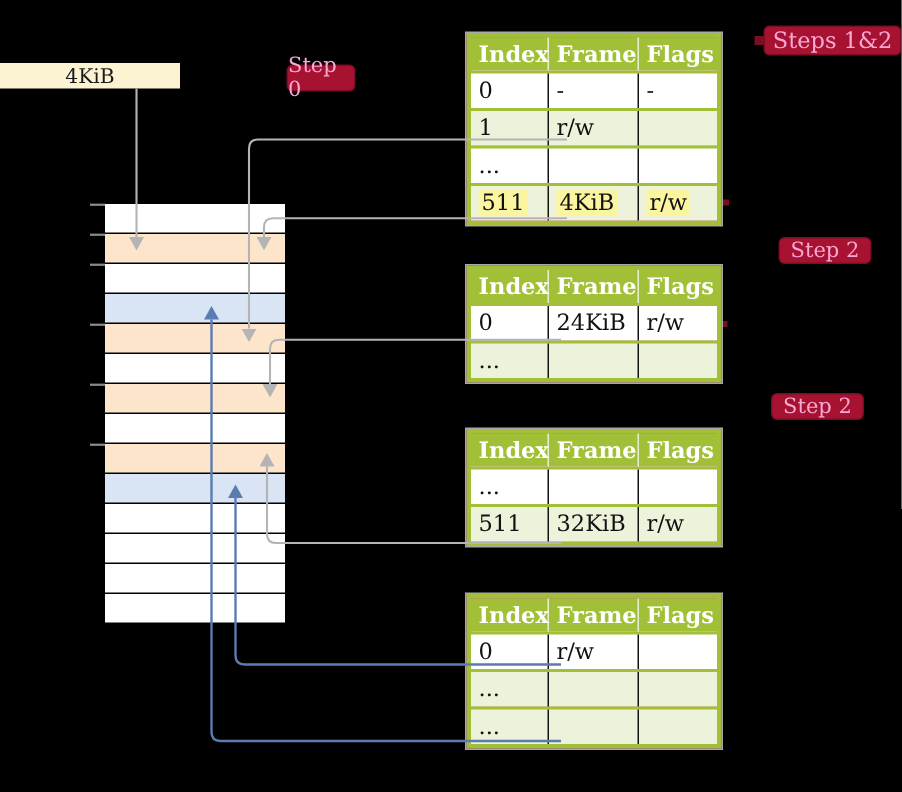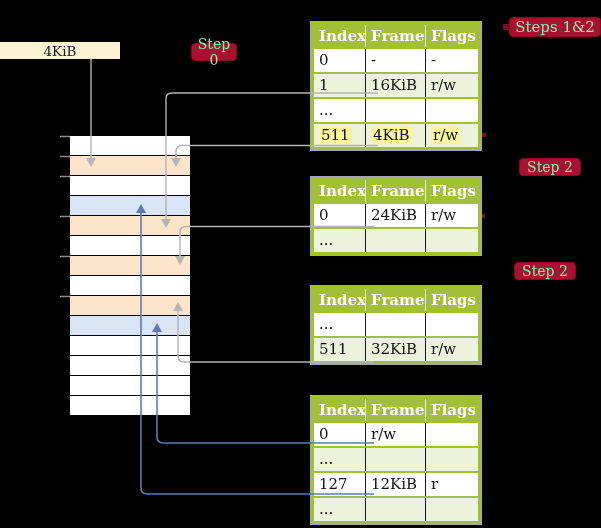--- a/index.html
+++ b/index.html
@@ -12,23 +12,22 @@
   #pagesize-box{
     position:absolute;left:0;top:42px;width:120px;height:17px;
     background:var(--box-cream,#fcf3d3);color:#1a1a1a;
     display:flex;align-items:center;justify-content:center;
     font-size:13.5px;
   }
   
   .badge{
     position:absolute;background:var(--badge-red,#a81231);
     border:1px solid var(--badge-border,#7d0c24);border-radius:4px;
-    color:#86efac;display:flex;align-items:center;justify-content:center;
+    color:#f9a8d4;display:flex;align-items:center;justify-content:center;
     box-sizing:border-box;
-    text-align:center;
   }
   #badge-step0 {left:191px;top:43px;width:46px;height:18px;font-size:14px;}
   #badge-steps12{left:509px;top:17px;width:92px;height:20px;font-size:15px;}
   #badge-step3 {left:519px;top:158px;width:62px;height:18px;font-size:14px;}
   #badge-step4 {left:514px;top:262px;width:62px;height:18px;font-size:14px;}
   .stub{position:absolute;background:var(--stub-darkred,#7a0e22);}
   #stub-steps12{left:503px;top:24px;width:7px;height:6px;}
   #stub-t1{left:481px;top:133px;width:5px;height:4px;}
   #stub-t2{left:480px;top:214px;width:5px;height:4px;}
   
@@ -123,21 +122,20 @@
         <div class="hcell">Frame</div>
         <div class="hcell">Flags</div>
       </div>
       <div class="brow">
         <div class="bcell">0</div>
         <div class="bcell">-</div>
         <div class="bcell">-</div>
       </div>
       <div class="brow tint">
         <div class="bcell">1</div>
-        <div class="bcell">16KiB</div>
         <div class="bcell">r/w</div>
       </div>
       <div class="brow">
         <div class="bcell">...</div>
         <div class="bcell"></div>
         <div class="bcell"></div>
       </div>
       <div class="brow tint">
         <div class="bcell"><span class="hl">511</span></div>
         <div class="bcell"><span class="hl">4KiB</span></div>
@@ -185,25 +183,20 @@
         <div class="hcell">Flags</div>
       </div>
       <div class="brow">
         <div class="bcell">0</div>
         <div class="bcell">r/w</div>
       </div>
       <div class="brow tint">
         <div class="bcell">...</div>
         <div class="bcell"></div>
         <div class="bcell"></div>
-      </div>
-      <div class="brow">
-        <div class="bcell">127</div>
-        <div class="bcell">12KiB</div>
-        <div class="bcell">r</div>
       </div>
       <div class="brow tint">
         <div class="bcell">...</div>
         <div class="bcell"></div>
         <div class="bcell"></div>
       </div>
     </div>
 
   <svg id="overlay" width="601" height="528">
     <defs>

